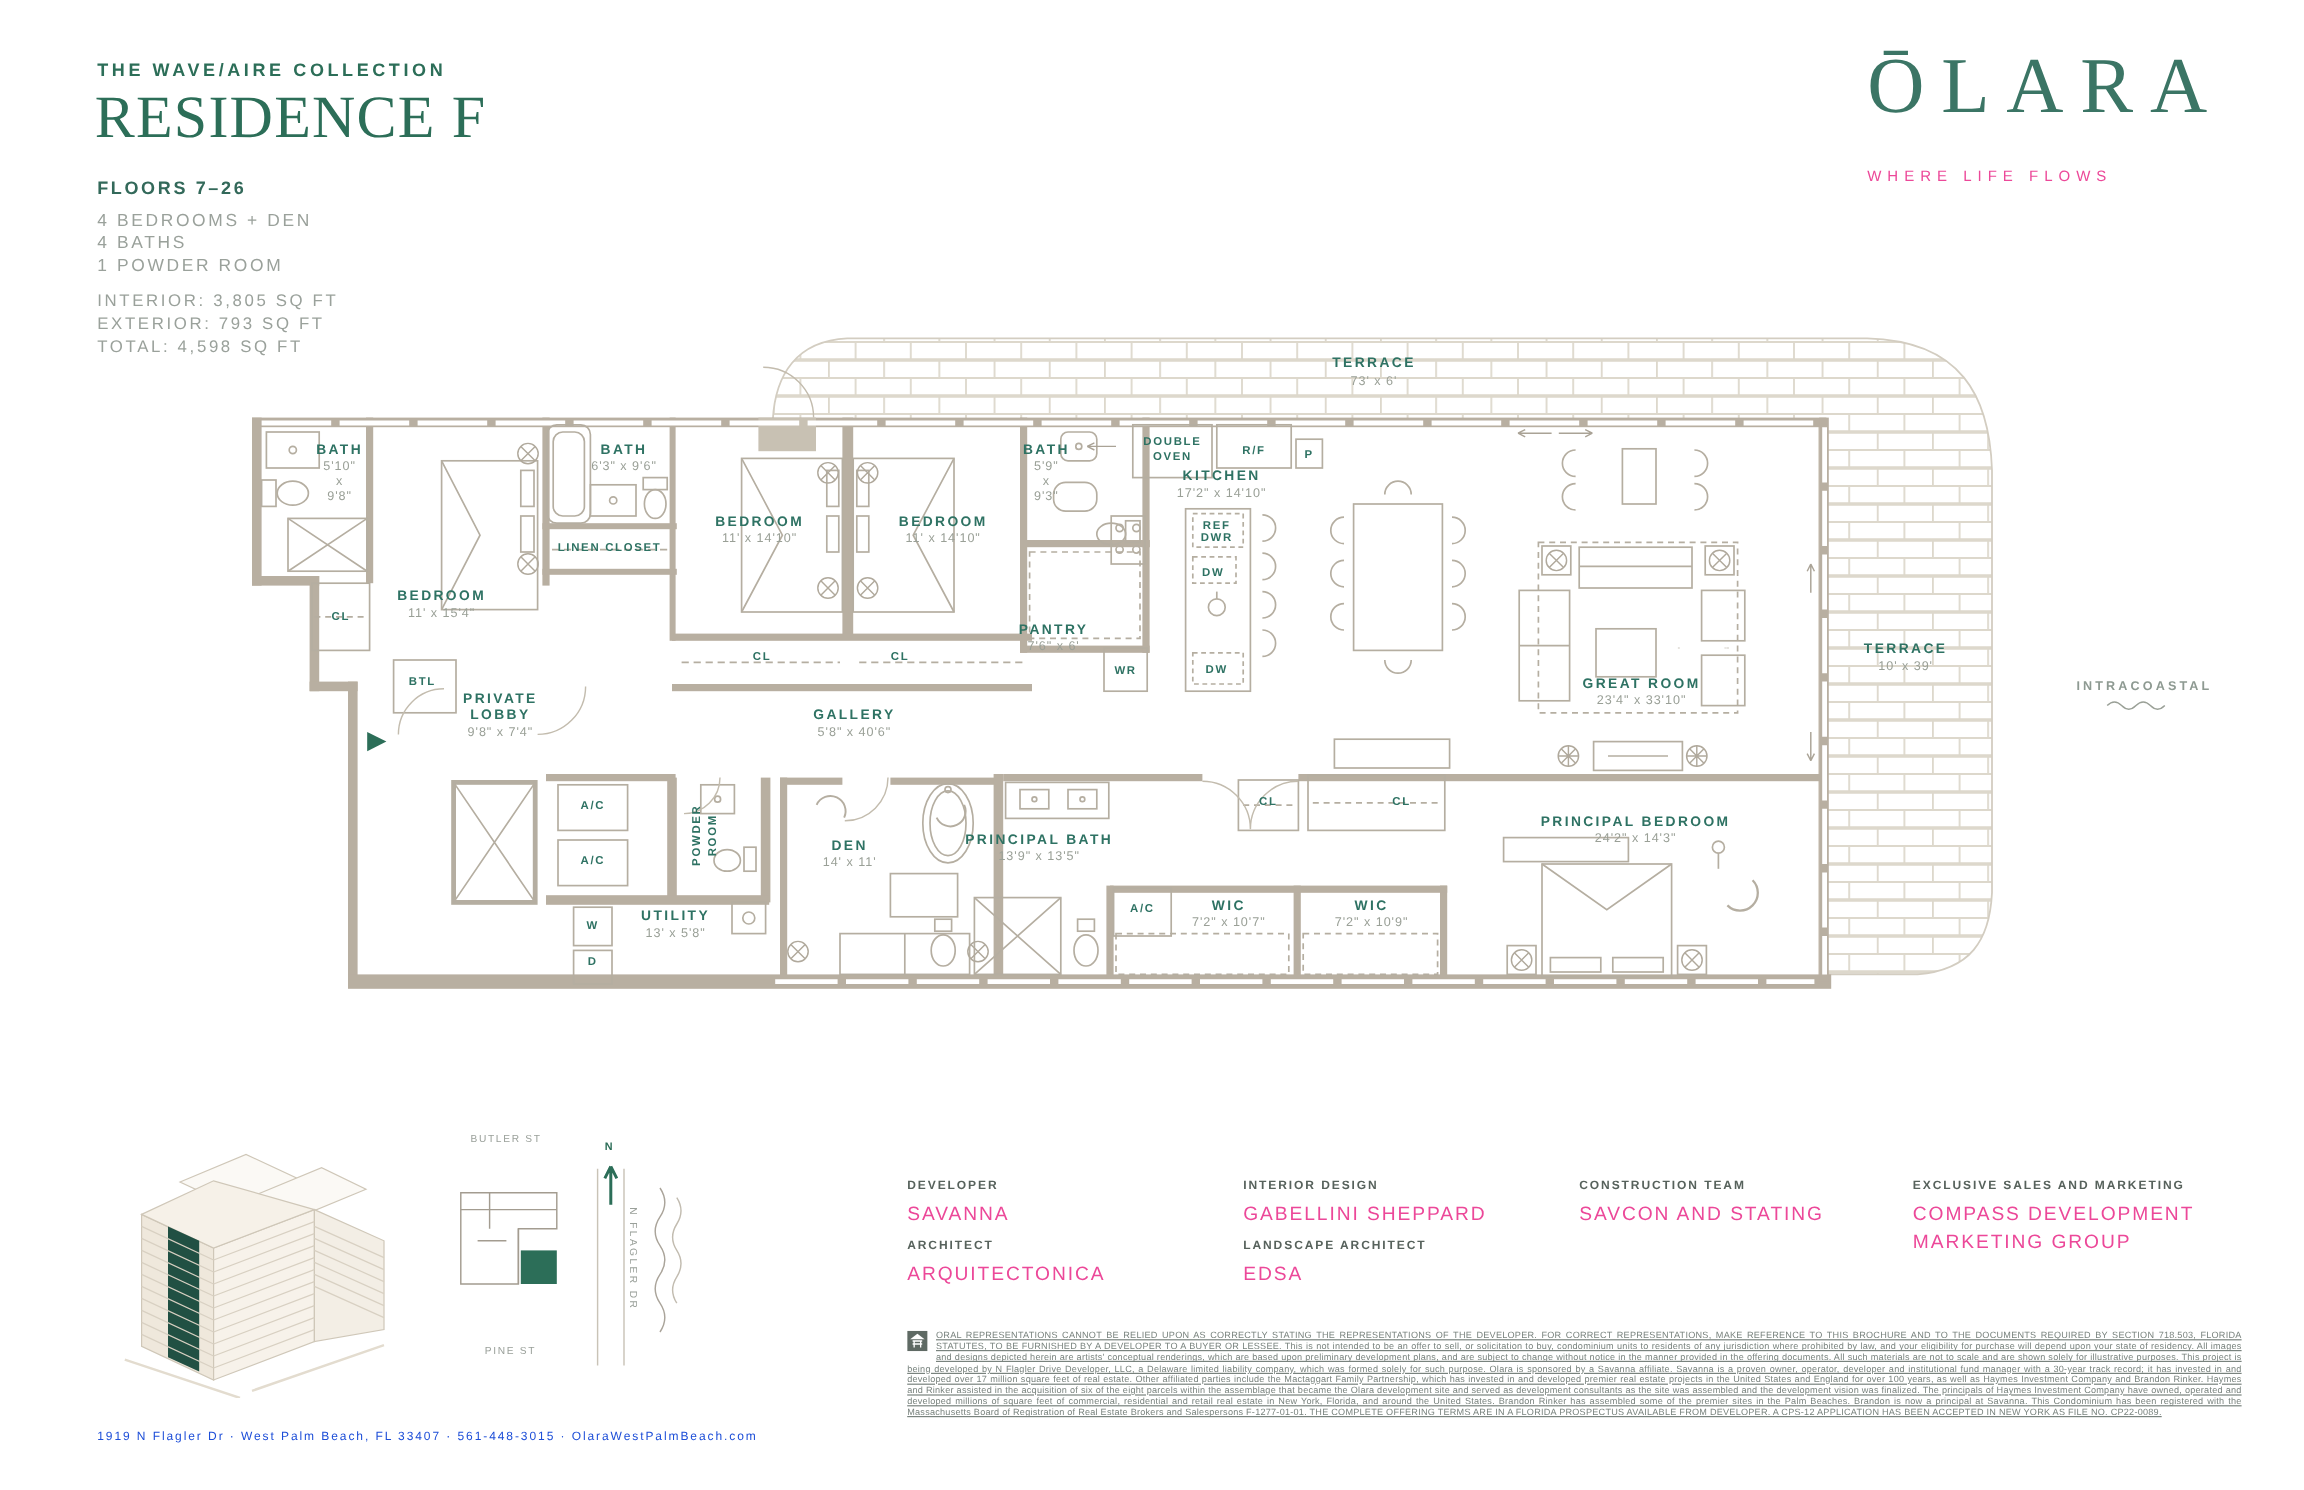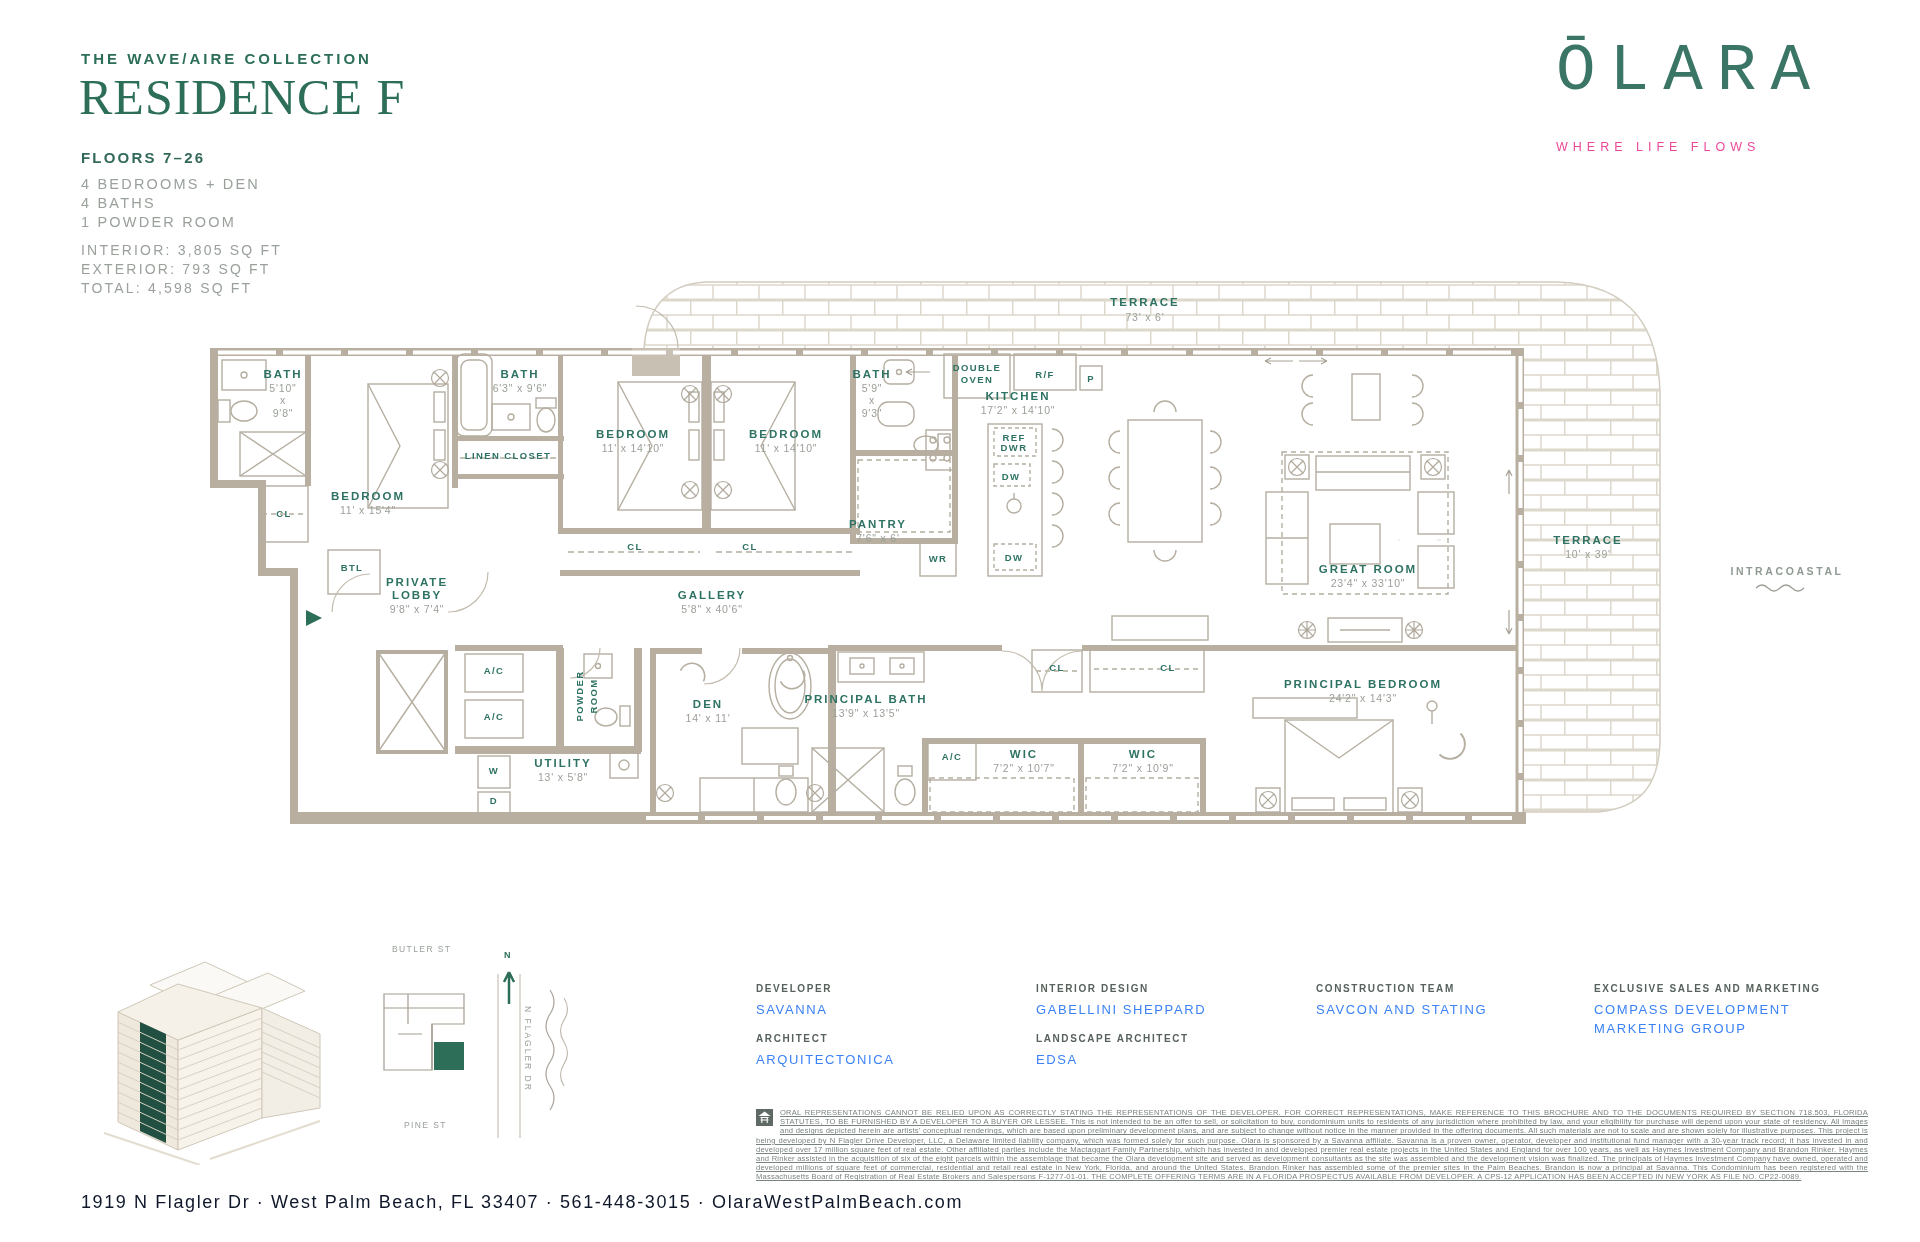--- a/index.html
+++ b/index.html
@@ -6,38 +6,38 @@
   body{width:1920px;height:1242px;position:relative;overflow:hidden;
        font-family:"Liberation Sans",sans-serif;-webkit-font-smoothing:antialiased;}
   .abs{position:absolute;white-space:nowrap;}
   
   .collection{left:81px;top:50px;font-size:15px;font-weight:600;letter-spacing:3px;color:#2c6e58;}
   .residence{left:79px;top:68px;font-family:"Liberation Serif",serif;font-size:50px;letter-spacing:1px;color:#2c6e58;text-align:right;}
   .floors{left:81px;top:149px;font-size:15px;font-weight:700;letter-spacing:2.2px;color:#33695a;}
   .fact{left:81px;font-size:14.5px;letter-spacing:2.2px;color:#9aa19b;}
   .area{left:81px;font-size:14px;letter-spacing:2.2px;color:#9aa19b;}
   
-  .logo{left:1556px;top:34px;width:284px;font-family:Liberation Mono, monospace;
+  .logo{left:1556px;top:34px;width:284px;font-family:Liberation Serif, serif;
         font-size:66px;letter-spacing:14px;color:#3b7565;}
   .tagline{left:1556px;top:140px;width:284px;text-align:left;font-size:12.5px;letter-spacing:5px;color:#ec4899;}
   
   svg text{font-family:"Liberation Sans",sans-serif;text-anchor:middle;}
   .t-r{fill:#2e7263;font-size:11.5px;letter-spacing:2px;font-weight:600;}
   .t-d{fill:#9aa097;font-size:10.5px;letter-spacing:0.8px;}
   .t-s{fill:#2e7263;font-size:9.5px;letter-spacing:1.4px;font-weight:600;}
   .t-i{fill:#8e9a92;font-size:10.5px;letter-spacing:2.6px;font-weight:600;}
   
   .credit{position:absolute;width:258px;}
   .credit .lbl{font-size:10px;letter-spacing:1.6px;color:#57625c;margin-bottom:7px;font-weight:bold;}
-  .credit .val{font-size:13px;letter-spacing:1.6px;color:#3b82f6;line-height:1.45;white-space:normal;}
+  .credit .val{font-size:16px;letter-spacing:1.6px;color:#ec4899;line-height:1.45;white-space:normal;}
   
   .disclaimer{position:absolute;left:756px;top:1108px;width:1112px;font-size:7.6px;line-height:9.2px;
               color:#79837e;text-align:justify;letter-spacing:0.2px;text-decoration:underline;}
   .disclaimer .eh{float:left;margin:1px 7px 2px 0;}
-  .address{left:81px;top:1192px;font-size:18px;letter-spacing:1.6px;color:#0f172a;}
+  .address{left:81px;top:1192px;font-size:10px;letter-spacing:1.6px;color:#1d4ed8;}
   
   .map{position:absolute;left:368px;top:942px;width:220px;height:208px;}
   .map span{position:absolute;color:#9aa09a;font-size:8.5px;letter-spacing:1.4px;}
   .map .vert{writing-mode:vertical-rl;letter-spacing:2px;}
   .map .north{color:#2c6e58;font-weight:700;font-size:9px;}
 </style>
 </head>
 <body>
 
 <span class="abs collection">THE WAVE/AIRE COLLECTION</span>

